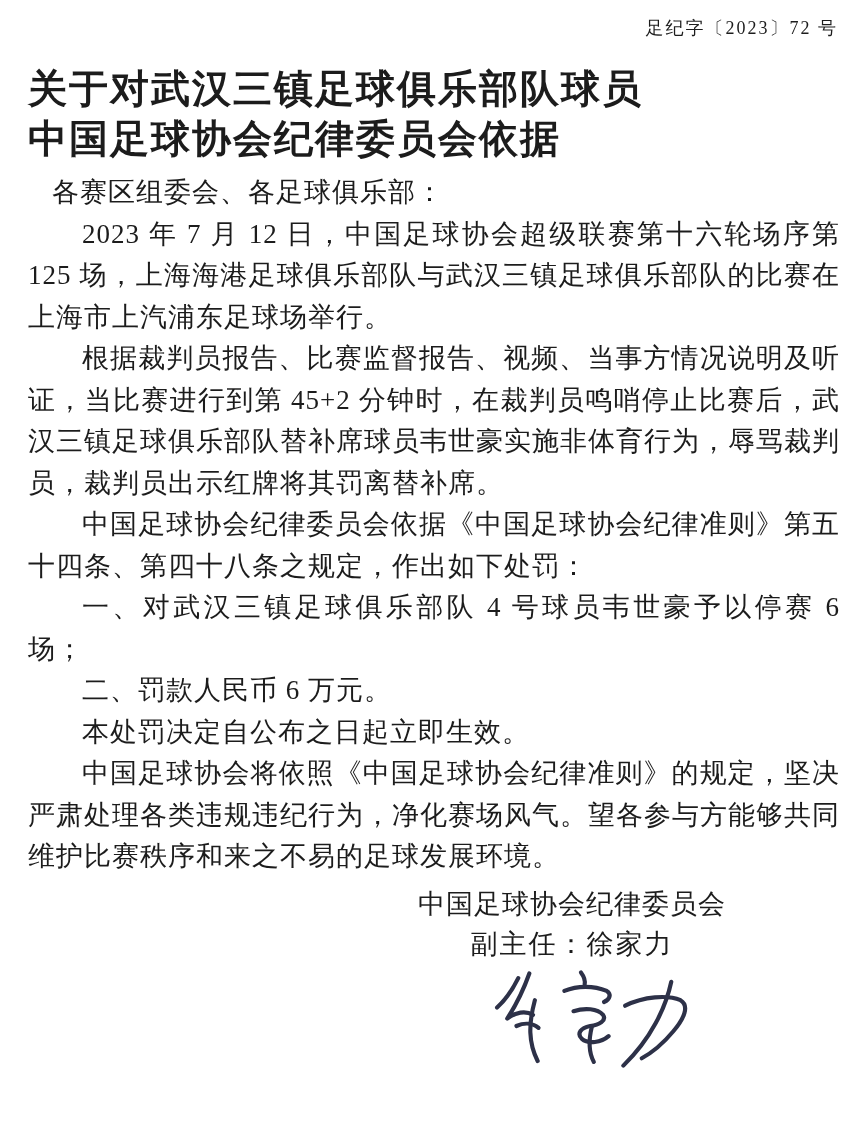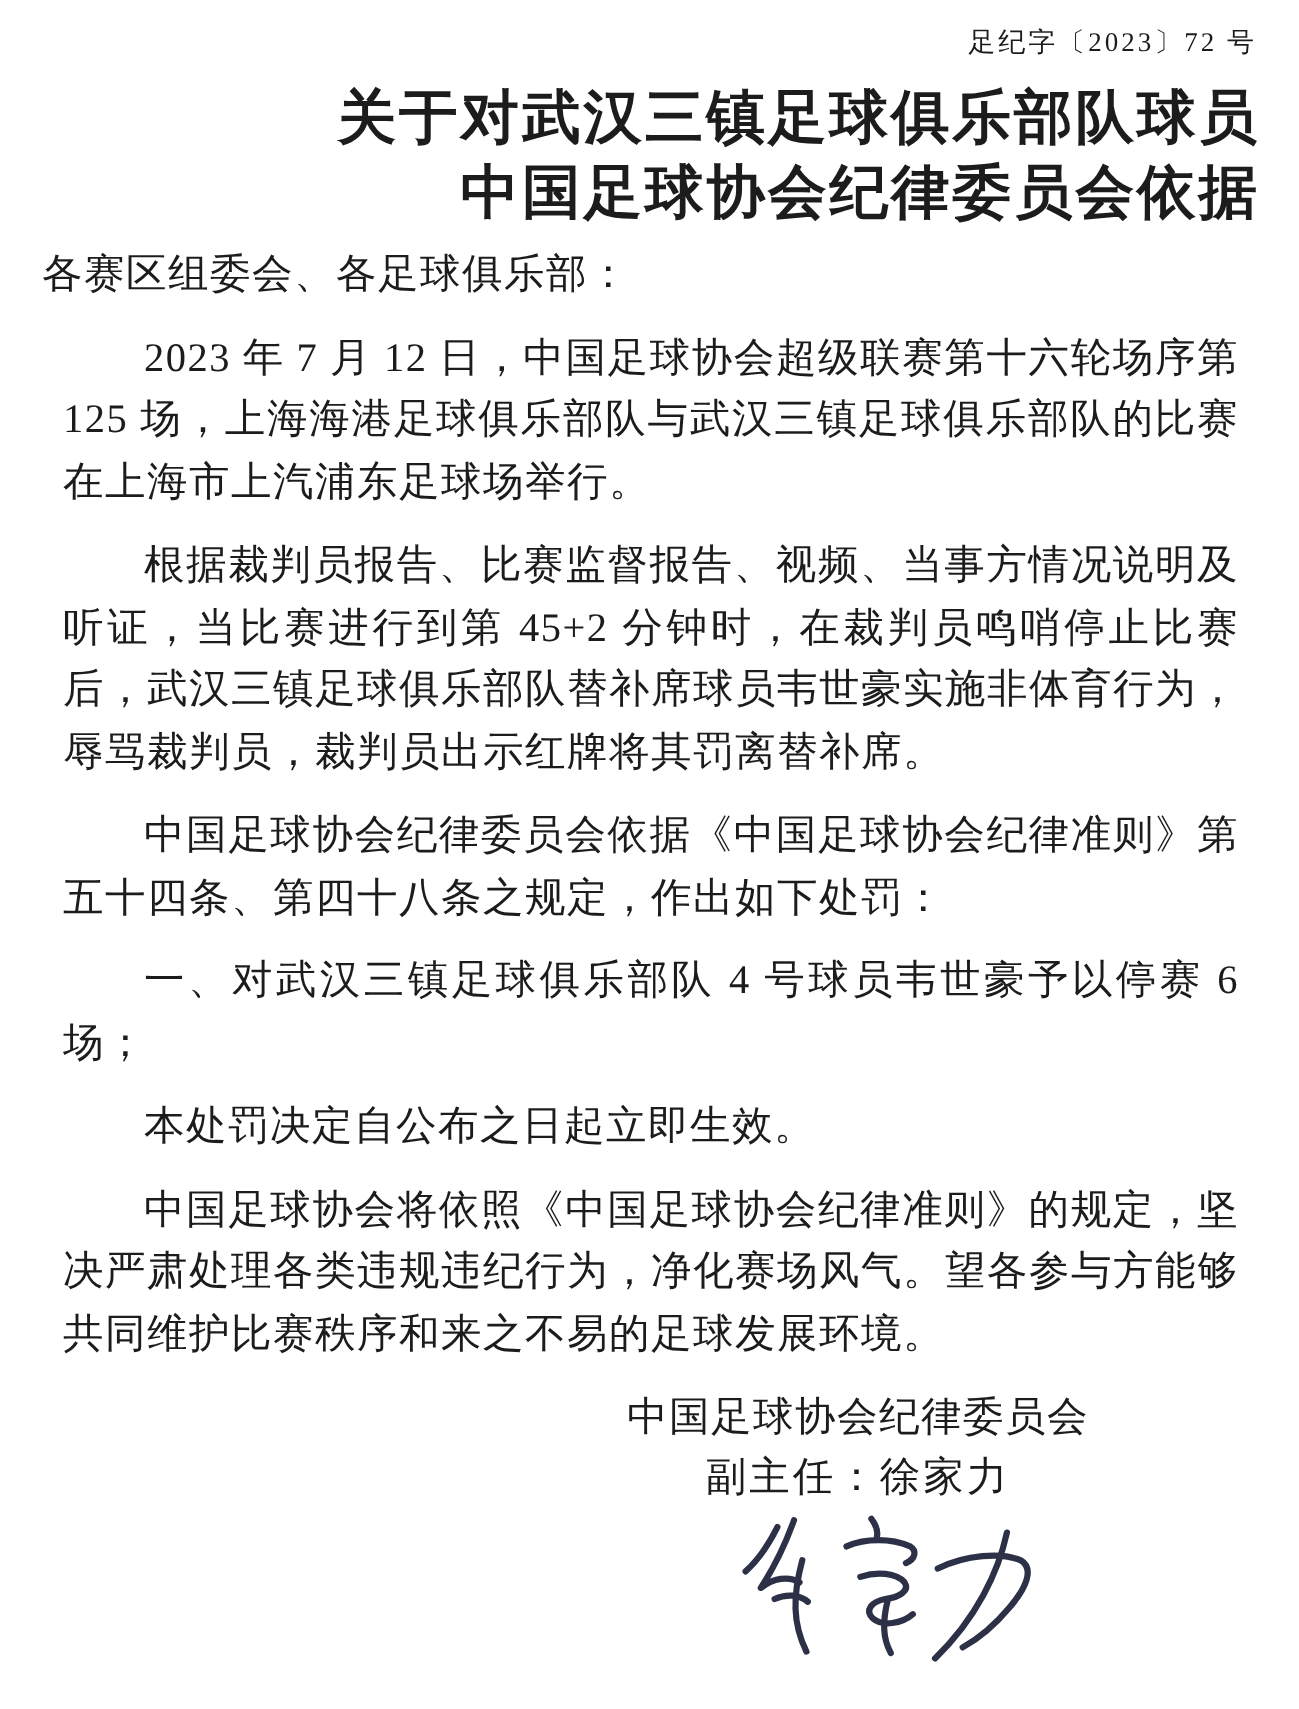--- a/index.html
+++ b/index.html
@@ -22,38 +22,39 @@
   }
   .doc-number {
     text-align: right;
     font-size: 18px;
     line-height: 40px;
     letter-spacing: 2px;
     padding-right: 2px;
     white-space: nowrap;
   }
   .title {
-    text-align: right;
+    text-align: left;
     font-weight: bold;
     font-size: 39px;
     line-height: 50px;
     letter-spacing: 2px;
-    margin-top: 6px;
+    margin-top: 16px;
   }
   .body-text {
     margin-top: 8px;
     font-size: 27px;
     line-height: 41.5px;
   }
   .salutation {
     text-align: left;
     letter-spacing: 1px;
+    margin-left: 24px;
   }
   .para {
-    margin: 14px;
+    margin: 0;
     text-indent: 2em;
     text-align: justify;
     text-justify: inter-ideograph;
     letter-spacing: 1px;
   }
   .sig-block {
     width: 360px;
     margin-left: auto;
     margin-right: 88px;
     margin-top: 6px;
@@ -84,20 +85,21 @@
     <div>中国足球协会纪律委员会依据</div>
   </div>
 
   <div class="body-text">
     <div class="salutation">各赛区组委会、各足球俱乐部：</div>
 
     <p class="para">2023 年 7 月 12 日，中国足球协会超级联赛第十六轮场序第 125 场，上海海港足球俱乐部队与武汉三镇足球俱乐部队的比赛在上海市上汽浦东足球场举行。</p>
     <p class="para">根据裁判员报告、比赛监督报告、视频、当事方情况说明及听证，当比赛进行到第 45+2 分钟时，在裁判员鸣哨停止比赛后，武汉三镇足球俱乐部队替补席球员韦世豪实施非体育行为，辱骂裁判员，裁判员出示红牌将其罚离替补席。</p>
     <p class="para">中国足球协会纪律委员会依据《中国足球协会纪律准则》第五十四条、第四十八条之规定，作出如下处罚：</p>
     <p class="para">一、对武汉三镇足球俱乐部队 4 号球员韦世豪予以停赛 6 场；</p>
+    <p class="para">二、罚款人民币 6 万元。</p>
     <p class="para">本处罚决定自公布之日起立即生效。</p>
     <p class="para">中国足球协会将依照《中国足球协会纪律准则》的规定，坚决严肃处理各类违规违纪行为，净化赛场风气。望各参与方能够共同维护比赛秩序和来之不易的足球发展环境。</p>
   </div>
 
   <div class="sig-block">
     <div class="sig-org">中国足球协会纪律委员会</div>
     <div class="sig-title">副主任：徐家力</div>
 
     <div class="sig-script">
 

